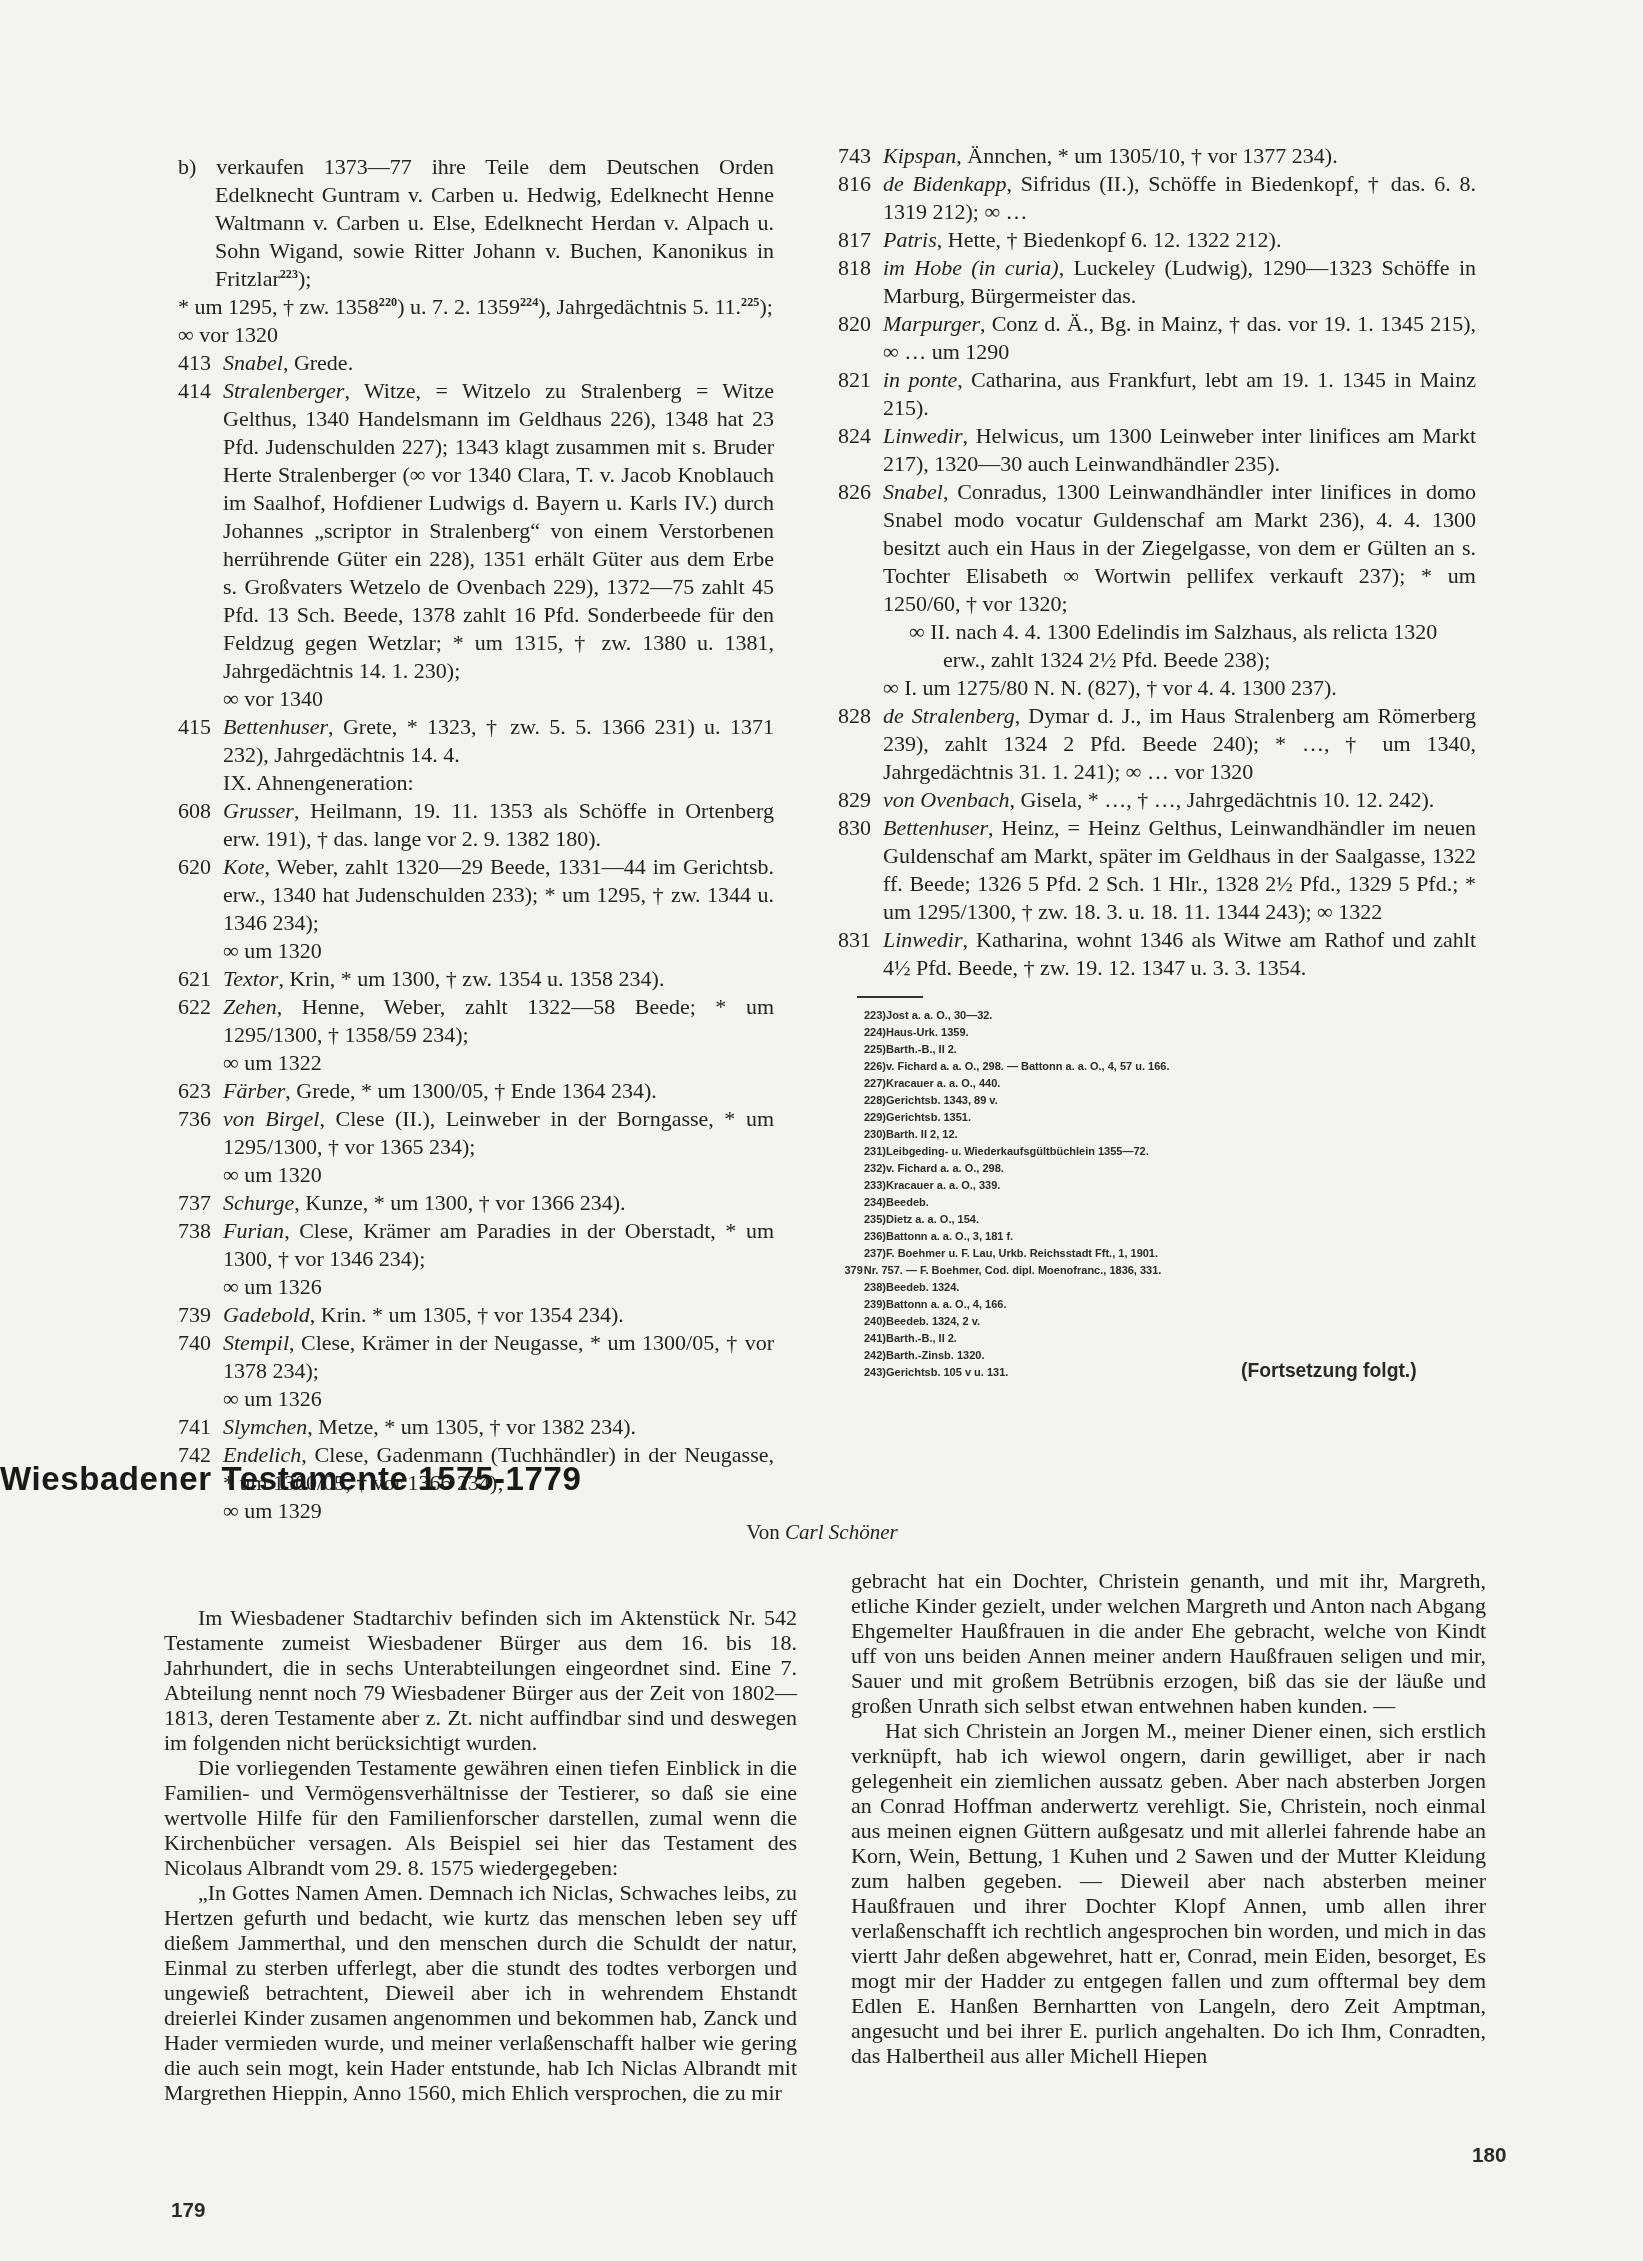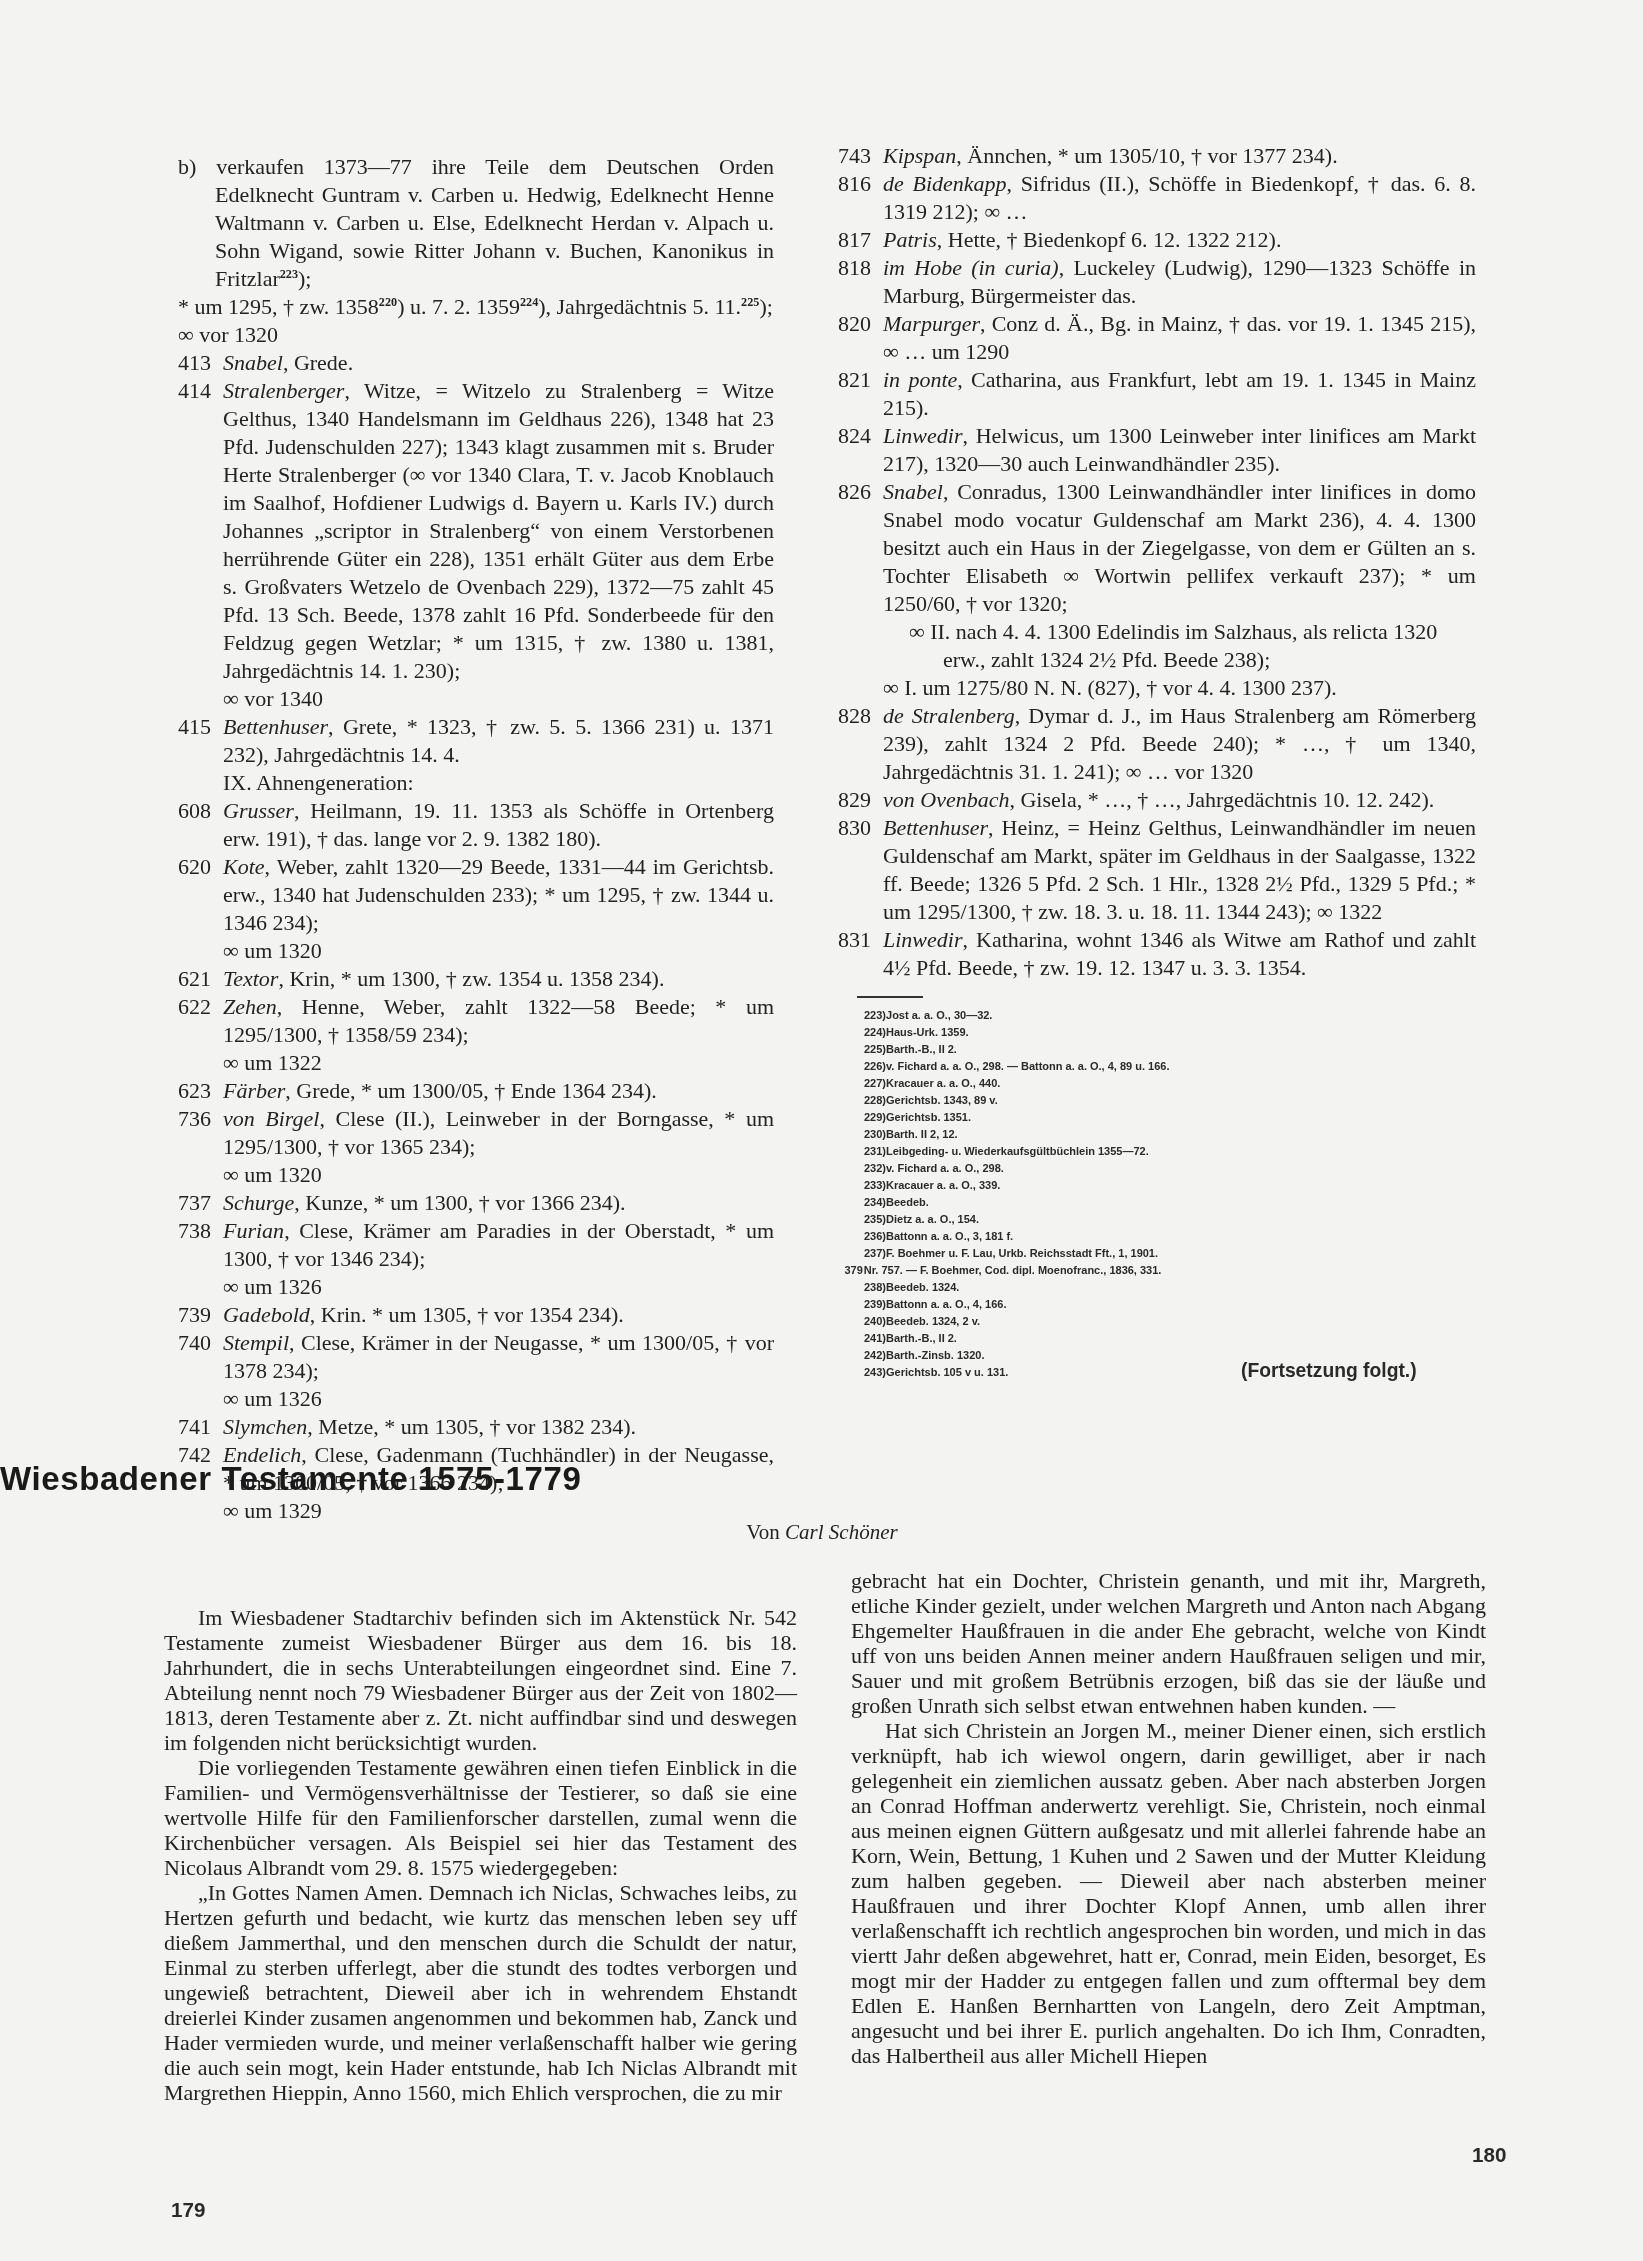--- a/index.html
+++ b/index.html
@@ -104,21 +104,21 @@
       <div class="entry"><span class="num">831</span><span class="name">Linwedir</span><span>, Katharina, wohnt 1346 als Witwe am Rathof und zahlt 4½ Pfd. Beede, † zw. 19. 12. 1347 u. 3. 3. 1354.</span></div>
     </div>
 </div>
 
 <div id="footnotes">
   <div class="rule"></div>
   <div id="fn-list">
       <div class="fn"><span class="fnum">223) </span><span>Jost a. a. O., 30—32.</span></div>
       <div class="fn"><span class="fnum">224) </span><span>Haus-Urk. 1359.</span></div>
       <div class="fn"><span class="fnum">225) </span><span>Barth.-B., II 2.</span></div>
-      <div class="fn"><span class="fnum">226) </span><span>v. Fichard a. a. O., 298. — Battonn a. a. O., 4, 89 u. 166.</span></div>
+      <div class="fn"><span class="fnum">226) </span><span>v. Fichard a. a. O., 298. — Battonn a. a. O., 4, 57 u. 166.</span></div>
       <div class="fn"><span class="fnum">227) </span><span>Kracauer a. a. O., 440.</span></div>
       <div class="fn"><span class="fnum">228) </span><span>Gerichtsb. 1343, 89 v.</span></div>
       <div class="fn"><span class="fnum">229) </span><span>Gerichtsb. 1351.</span></div>
       <div class="fn"><span class="fnum">230) </span><span>Barth. II 2, 12.</span></div>
       <div class="fn"><span class="fnum">231) </span><span>Leibgeding- u. Wiederkaufsgültbüchlein 1355—72.</span></div>
       <div class="fn"><span class="fnum">232) </span><span>v. Fichard a. a. O., 298.</span></div>
       <div class="fn"><span class="fnum">233) </span><span>Kracauer a. a. O., 339.</span></div>
       <div class="fn"><span class="fnum">234) </span><span>Beedeb.</span></div>
       <div class="fn"><span class="fnum">235) </span><span>Dietz a. a. O., 154.</span></div>
       <div class="fn"><span class="fnum">236) </span><span>Battonn a. a. O., 3, 181 f.</span></div>

